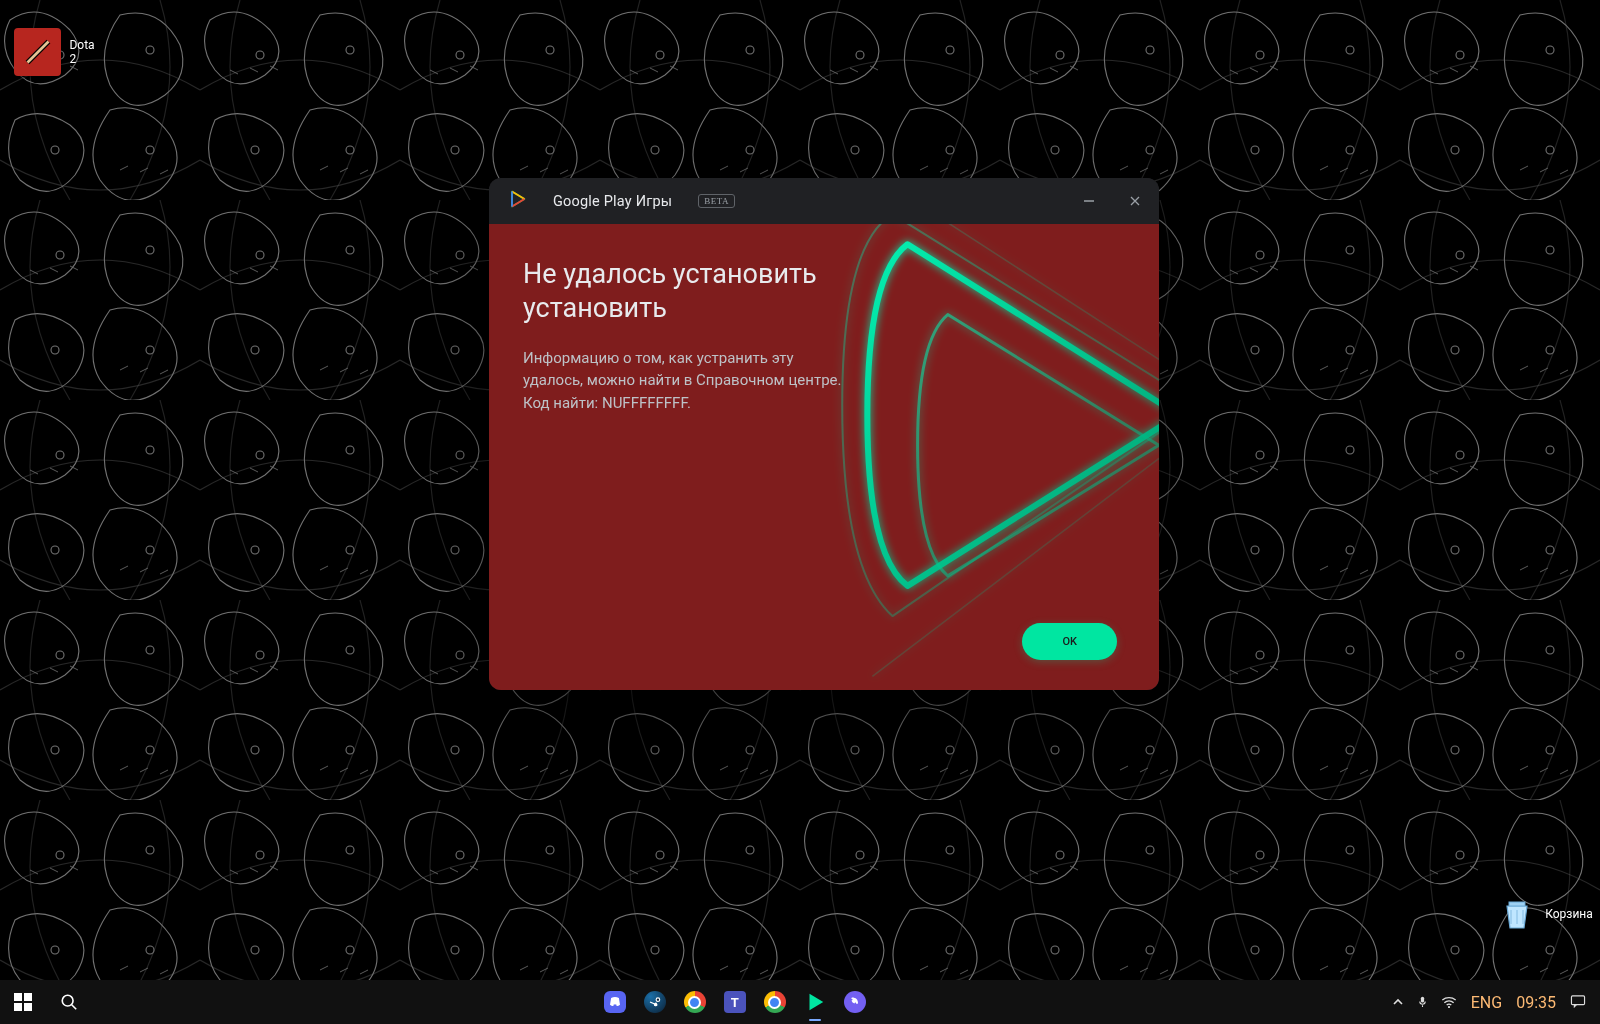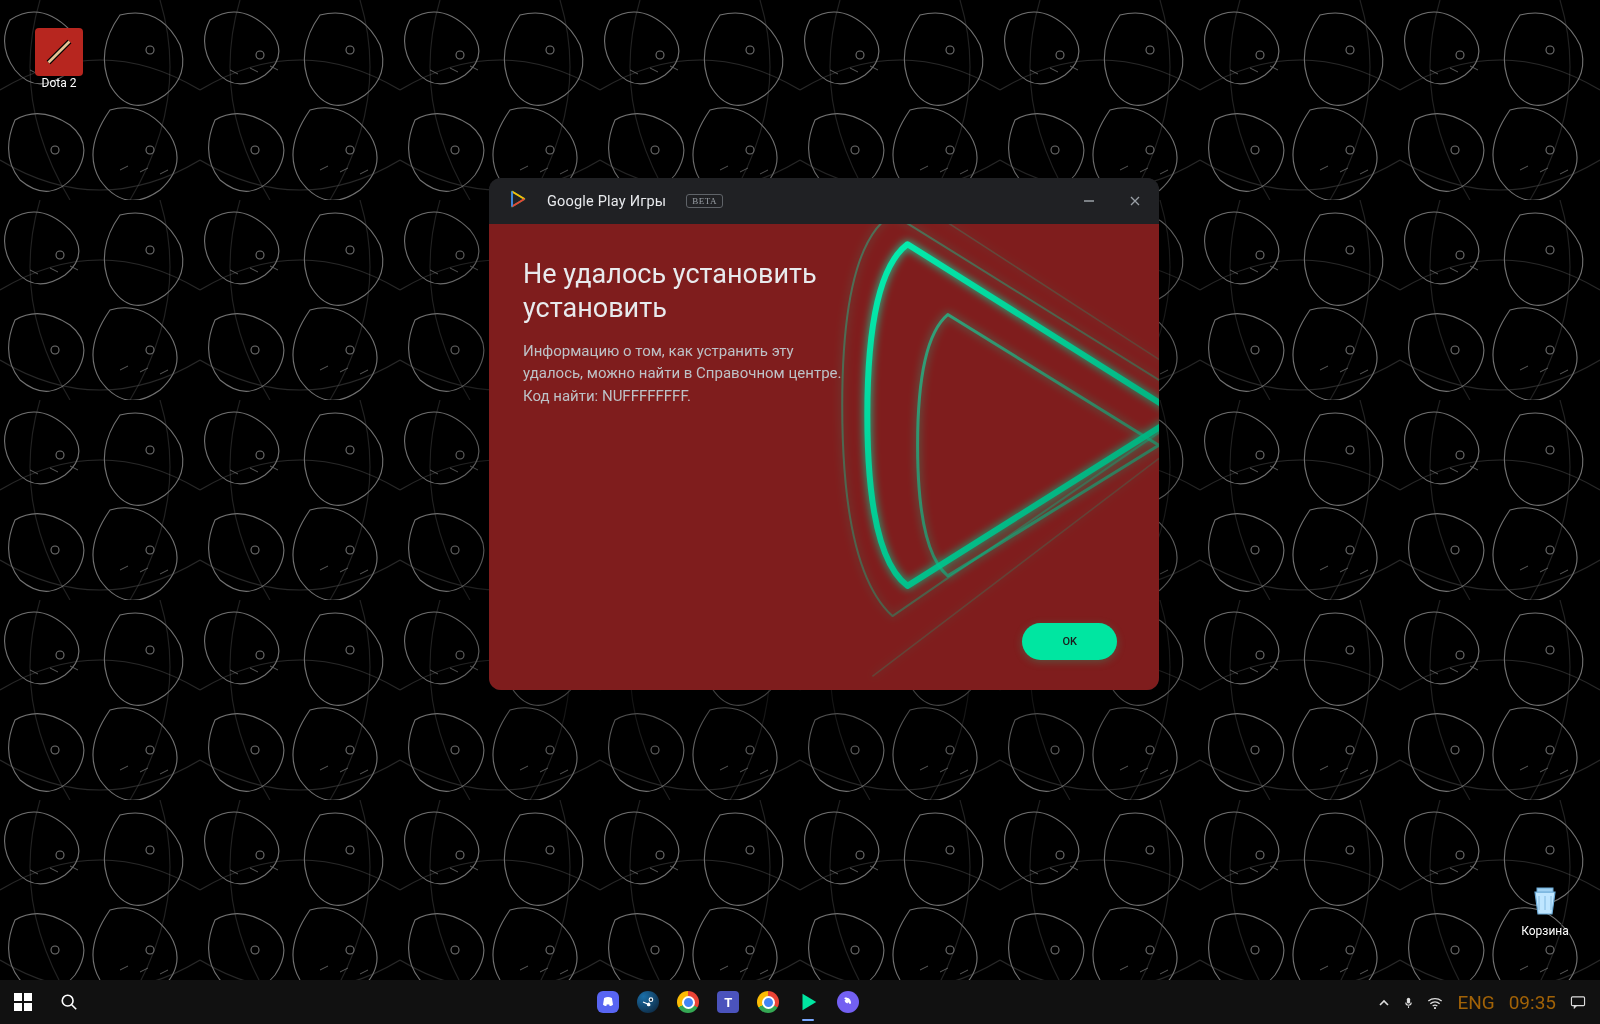--- a/index.html
+++ b/index.html
@@ -9,79 +9,79 @@
   .wallpaper {
     position: absolute; inset: 0;
     background:
       radial-gradient(ellipse 520px 520px at 12% 58%, rgba(120,0,0,.55), rgba(60,0,0,.25) 45%, transparent 70%),
       radial-gradient(circle 1400px at 50% 50%, #141414 0%, #0a0a0a 60%, #000 100%);
   }
   .wallpaper svg { position:absolute; inset:0; width:100%; height:100%; }
 
   
   .desktop-icon {
-    position: absolute; width: 90px; display:flex; flex-direction:column; align-items:center;
-    gap: 0; cursor: pointer; user-select:none;
+    position: absolute; width: 90px; display:flex; flex-direction:row; align-items:center;
+    gap: 8px; cursor: pointer; user-select:none;
   }
   .desktop-icon .tile {
     width: 48px; height: 48px; border-radius: 4px;
     display:flex; align-items:center; justify-content:center;
     box-shadow: 0 1px 2px rgba(0,0,0,.6);
   }
   .desktop-icon .label { font-size: 12px; color: #fff; text-shadow: 1px 1px 2px #000; }
 
   
   .dialog {
     position: absolute; left: 489px; top: 178px; width: 670px; height: 512px;
     background: #202124; border-radius: 12px; overflow: hidden;
     box-shadow: 0 30px 70px rgba(0,0,0,.55);
   }
   .dialog-titlebar {
     height: 46px; display:flex; align-items:center; padding: 0 12px 0 18px;
     background: #202124;
   }
-  .titlebar-left { display:flex; align-items:center; gap: 20px; }
+  .titlebar-left { display:flex; align-items:center; gap: 26px; }
   .titlebar-title { color: #e8eaed; font-size: 14.5px; letter-spacing: .2px; }
   .beta-badge {
     font-size: 9px; letter-spacing: .5px; color: #9aa0a6; border: 1px solid #5f6368;
     border-radius: 3px; padding: 1px 5px; text-transform: uppercase; font-family: Liberation Serif, serif;
   }
   .titlebar-right { margin-left:auto; display:flex; gap: 22px; color:#9aa0a6; }
   .win-btn { width: 24px; height: 24px; display:flex; align-items:center; justify-content:center; cursor:pointer; }
 
   .dialog-body {
     position: relative; height: calc(100% - 46px);
     background: #7f1d1d; overflow:hidden;
   }
   .dialog-decor { position:absolute; right:-40px; top:-20px; bottom:-30px; width:60%; pointer-events:none; }
 
   .dialog-text { position:absolute; left: 34px; top: 34px; right: 280px; }
   .dialog-heading { color: #e8eaed; font-size: 27px; line-height: 1.25; font-weight: 400; }
-  .dialog-msg     { color: #bdc1c6; font-size: 15px; line-height: 1.5; margin-top: 14px; max-width: 360px; }
+  .dialog-msg     { color: #bdc1c6; font-size: 15px; line-height: 1.5; margin-top: 21px; max-width: 360px; }
 
   .ok-button {
     position:absolute; right: 42px; bottom: 30px;
     background: #00e6a1; color:#1b1b1b; border:none; border-radius: 22px;
     padding: 12px 40px; font-size: 11px; font-weight: 500; cursor:pointer;
     box-shadow: 0 2px 8px rgba(0,230,161,.25);
   }
 
   
   .taskbar {
     position:absolute; left:0; right:0; bottom:0; height:44px;
     background:#111; display:flex; align-items:center;
   }
   .taskbar .start  { width:46px; height:100%; display:flex; align-items:center; justify-content:center; cursor:pointer;}
   .taskbar .search { width:46px; height:100%; display:flex; align-items:center; justify-content:center; cursor:pointer;}
   .taskbar .center { flex:1; display:flex; align-items:center; justify-content:center; gap:10px;}
   .taskbar .tbicon { width:30px; height:30px; border-radius:4px; display:flex; align-items:center; justify-content:center; cursor:pointer; }
   .taskbar .tbicon.running::after{
     content:""; position:absolute; transform: translateY(18px); width:12px; height:2px; background:#7aa9ff; border-radius:2px;
   }
-  .taskbar .right { display:flex; align-items:center; gap:14px; padding:0 14px; color:#a16207; font-size:19px;}
+  .taskbar .right { display:flex; align-items:center; gap:14px; padding:0 14px; color:#fdba74; font-size:16px;}
   .tray-icons { display:flex; align-items:center; gap:12px; color:#ddd; }
 
   
   .circle { border-radius:50%; }
   .chrome-icon {
     width:22px; height:22px; border-radius:50%;
     background: conic-gradient(#ea4335 0 120deg, #34a853 120deg 240deg, #fbbc05 240deg 360deg);
     display:flex;align-items:center;justify-content:center;
   }
   .chrome-icon::after{content:"";width:9px;height:9px;border-radius:50%;background:#4285f4;border:2px solid #fff;}

